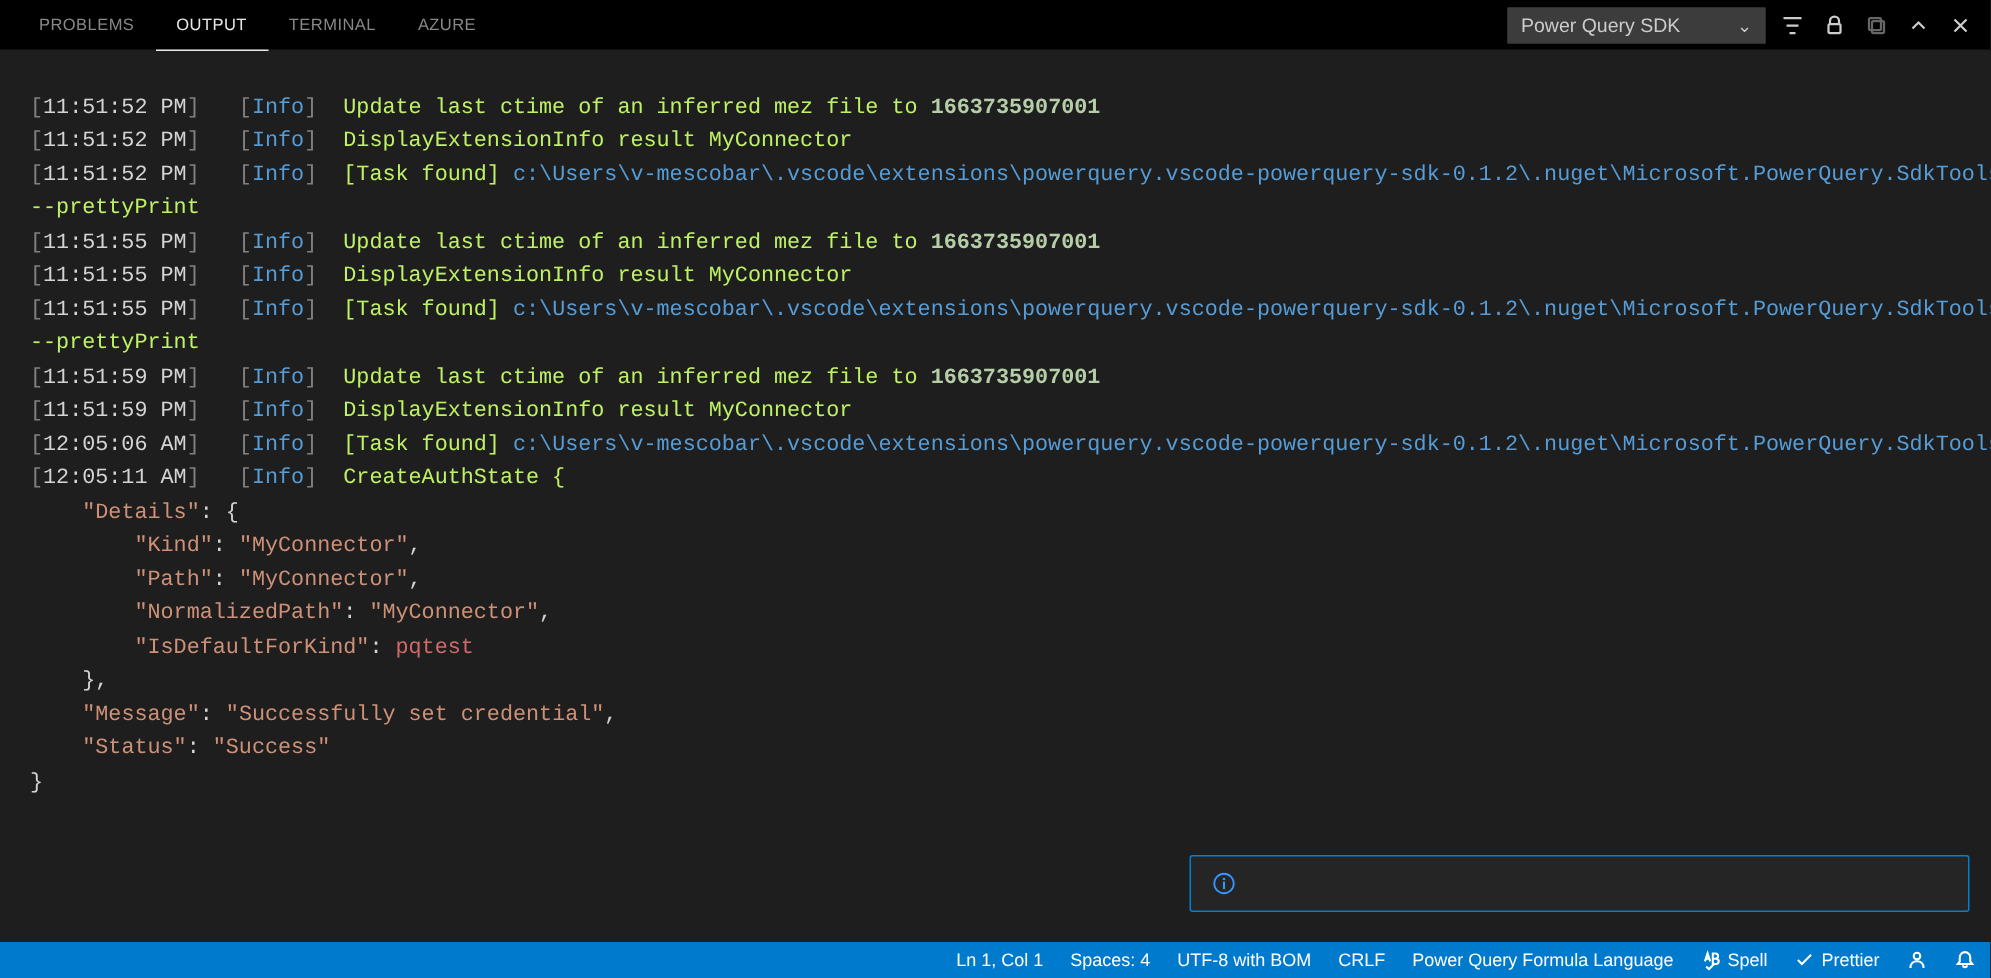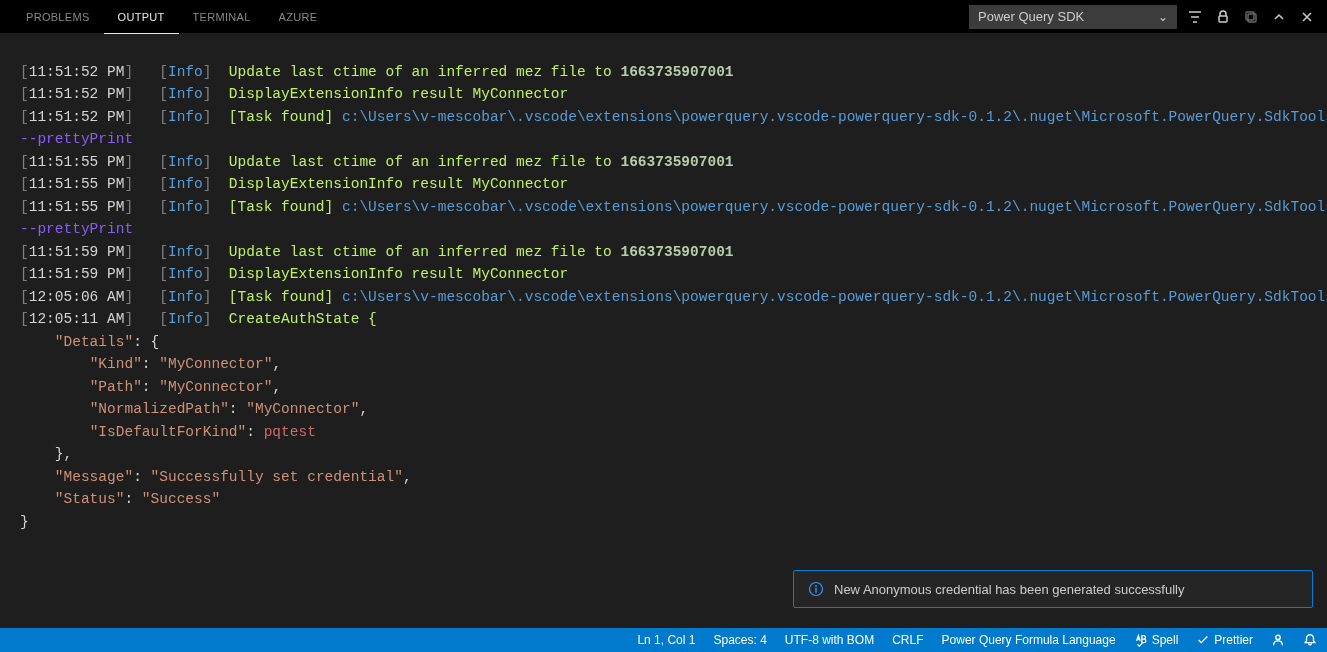--- a/index.html
+++ b/index.html
@@ -43,21 +43,21 @@
     gap: 8px;
     padding-right: 10px;
     font-family: "Segoe UI", sans-serif;
   }
   .channel-select {
     background: #3c3c3c;
     color: #ccc;
     border: 1px solid #3c3c3c;
     font-size: 13px;
     padding: 3px 8px;
-    width: 208px;
+    width: 172px;
     height: 24px;
     display: flex;
     align-items: center;
     justify-content: space-between;
     cursor: pointer;
   }
   .chevron { color:#ccc; font-size:12px; }
   .icon-btn {
     width: 20px; height:20px;
     display:flex; align-items:center; justify-content:center;
@@ -71,21 +71,21 @@
     line-height: 22.5px;
     white-space: pre;
     font-size: 14.5px;
   }
   .ts { color:#d4d4d4; }
   .br { color:#808080; }
   .lvl { color:#569cd6; }
   .msg { color:#bef264; }
   .num { color:#b5cea8;font-weight:bold; }
   .path { color:#569cd6; }
-  .flag { color:#8b5cf6; }
+  .flag { color:#bef264; }
   .jkey { color:#ce9178; }
   .jstr { color:#ce9178; }
   .jfalse { color:#d16969; }
   .jpunc { color:#d4d4d4; }
 
   .toast {
     position: absolute;
     right: 14px;
     bottom: 44px;
     background: #252526;
@@ -187,21 +187,20 @@
     <span class="jkey">"<span>Status</span>"</span><span class="jpunc">: </span><span class="jstr">"<span>Success</span>"</span>
 <span class="jpunc">}</span></span>
 </div>
 
 <div class="toast">
   <svg viewBox="0 0 16 16">
       <circle cx="8" cy="8" r="6.5" stroke="#3794ff" fill="none" stroke-width="1.2"></circle>
       <circle cx="8" cy="5" r="0.9" fill="#3794ff"></circle>
       <rect x="7.3" y="6.8" width="1.4" height="5" fill="#3794ff"></rect>
     </svg>
-  <span>New Anonymous credential has been generated successfully</span>
 </div>
 
 <div class="statusbar">
   <div class="sitem">Ln 1, Col 1</div>
   <div class="sitem">Spaces: 4</div>
   <div class="sitem">UTF-8 with BOM</div>
   <div class="sitem">CRLF</div>
   <div class="sitem">Power Query Formula Language</div>
   <div class="sitem">
     <svg viewBox="0 0 16 16">

